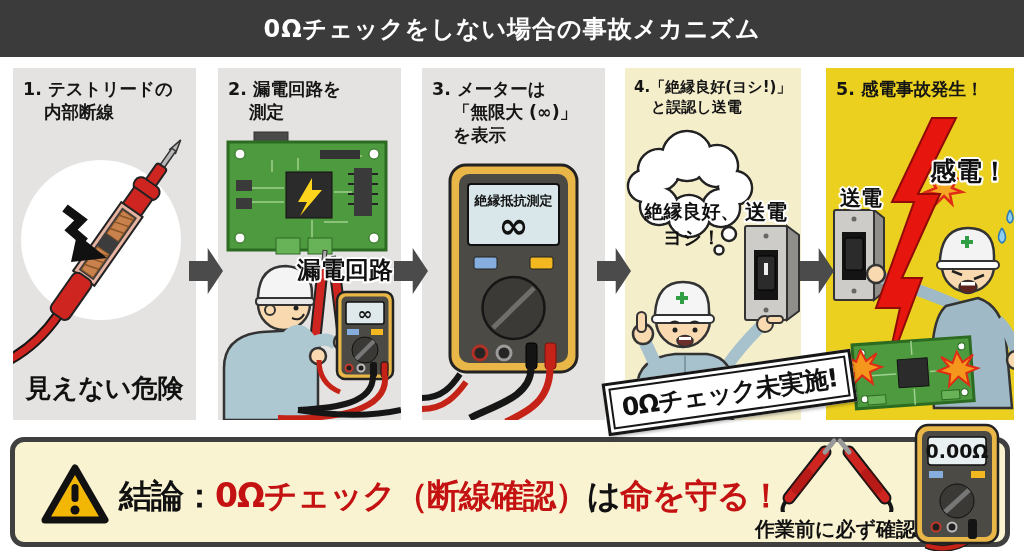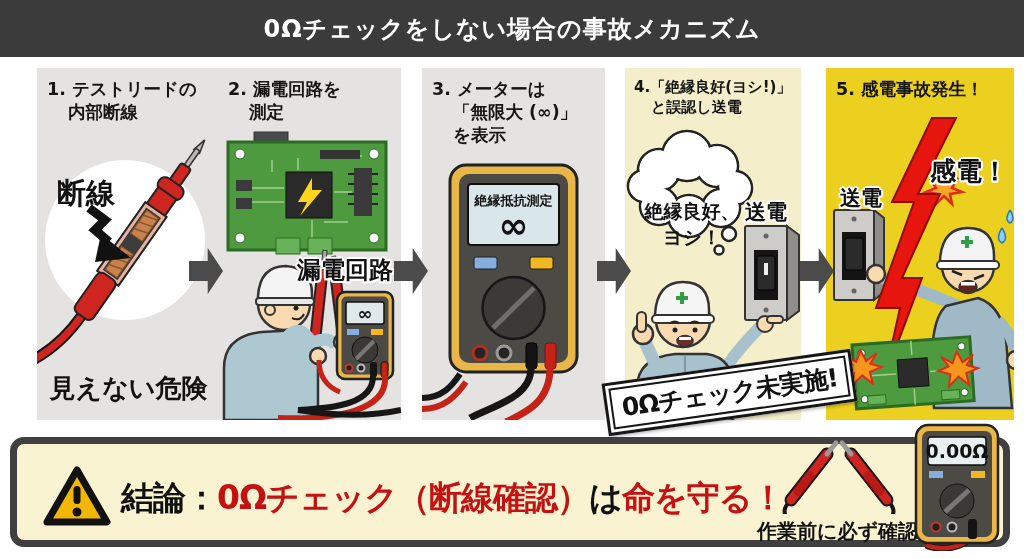--- a/index.html
+++ b/index.html
@@ -21,37 +21,37 @@
   .step-arrow{top:248px;width:34px;height:46px;background:#4b4b4b;
               clip-path:polygon(0 28%,55% 28%,55% 0,100% 50%,55% 100%,55% 72%,0 72%);}
   .biglabel{font-weight:bold;color:#111;}
   .outline-w{text-shadow:2px 0 0 #fff,-2px 0 0 #fff,0 2px 0 #fff,0 -2px 0 #fff,
              1.5px 1.5px 0 #fff,-1.5px -1.5px 0 #fff,1.5px -1.5px 0 #fff,-1.5px 1.5px 0 #fff;}
   
   .stamp{left:604px;top:366px;transform:rotate(-8deg);background:#fff;border:3px solid #161616;
          padding:3px;z-index:6;box-shadow:1px 2px 3px rgba(0,0,0,.25);}
   .stamp .inner{border:2px solid #161616;padding:2px 9px;font-weight:bold;font-size:25px;letter-spacing:-1px;white-space:nowrap;}
   
-  .banner{left:10px;top:437px;width:1000px;height:110px;background:#faf3d2;border:7px solid #404040;
+  .banner{left:10px;top:437px;width:1000px;height:110px;background:#faf3d2;border:5px solid #404040;
           border-radius:14px;box-sizing:border-box;}
   .conclusion{left:104px;top:32px;font-size:33px;font-weight:bold;letter-spacing:-1px;white-space:nowrap;}
   .conclusion .red{color:#c41111;}
   .note{left:740px;top:74px;font-size:20px;font-weight:bold;}
   .bubble-text{font-weight:bold;font-size:19px;text-align:center;line-height:1.35;}
 </style>
 </head>
 <body>
 
 <div id="stage">
 
   <div class="abs titlebar">
     <div class="t">0Ωチェックをしない場合の事故メカニズム</div>
   </div>
 
-  <div class="abs panel gray" style="left:13px;width:183px;margin-left:24px;">
+  <div class="abs panel gray" style="left:13px;width:183px;">
     <svg class="abs" style="left:0;top:0;" width="183" height="352" viewBox="0 0 183 352">
       <circle cx="88" cy="172" r="80" fill="#ffffff"></circle>
       <g transform="rotate(35 92 180)">
         <path d="M76,330 Q92,300 92,262" fill="none" stroke="#161616" stroke-width="11"></path>
         <path d="M76,330 Q92,300 92,262" fill="none" stroke="#cf2520" stroke-width="7"></path>
         <polygon points="92,48 95.5,62 88.5,62" fill="#b9b9b9" stroke="#333" stroke-width="1.5"></polygon>
         <rect x="89.5" y="60" width="5" height="22" fill="#b9b9b9" stroke="#333" stroke-width="1.5"></rect>
         <rect x="86" y="80" width="12" height="22" rx="3" fill="#cf2520" stroke="#222" stroke-width="2"></rect>
         <rect x="78" y="100" width="28" height="15" rx="7" fill="#cf2520" stroke="#222" stroke-width="2"></rect>
         <rect x="81" y="113" width="22" height="22" fill="#cf2520" stroke="#222" stroke-width="2"></rect>
@@ -65,21 +65,20 @@
         </g>
         <rect x="81" y="215" width="22" height="48" rx="6" fill="#cf2520" stroke="#222" stroke-width="2"></rect>
       </g>
       <g>
         <path d="M52,140 L68,152 L58,162 L72,174" fill="none" stroke="#111" stroke-width="9"></path>
         <polygon points="64,166 94,190 58,194" fill="#111"></polygon>
       </g>
     </svg>
     <div class="abs panel-title">1. テストリードの
 内部断線</div>
-    <div class="abs biglabel" style="left:20px;top:106px;font-size:29px;">断線</div>
     <div class="abs biglabel" style="left:0;right:0;top:303px;font-size:26px;text-align:center;">見えない危険</div>
   </div>
 
   <div class="abs panel gray" style="left:218px;width:183px;">
     <svg class="abs" style="left:0;top:0;" width="183" height="352" viewBox="0 0 183 352">
 
       <g transform="translate(10,74)">
         <rect x="26" y="-10" width="34" height="22" fill="#4a4a4a" stroke="#333"></rect>
         <rect x="0" y="0" width="158" height="108" fill="#4e9a3f" stroke="#2c6b22" stroke-width="3"></rect>
         <path d="M24,46 H56 M24,60 H56 M106,50 H124 M84,78 V96 M44,18 V30 M116,14 H134 M70,16 V28 M96,80 H120" stroke="#9fd08f" stroke-width="1.5" fill="none"></path>

